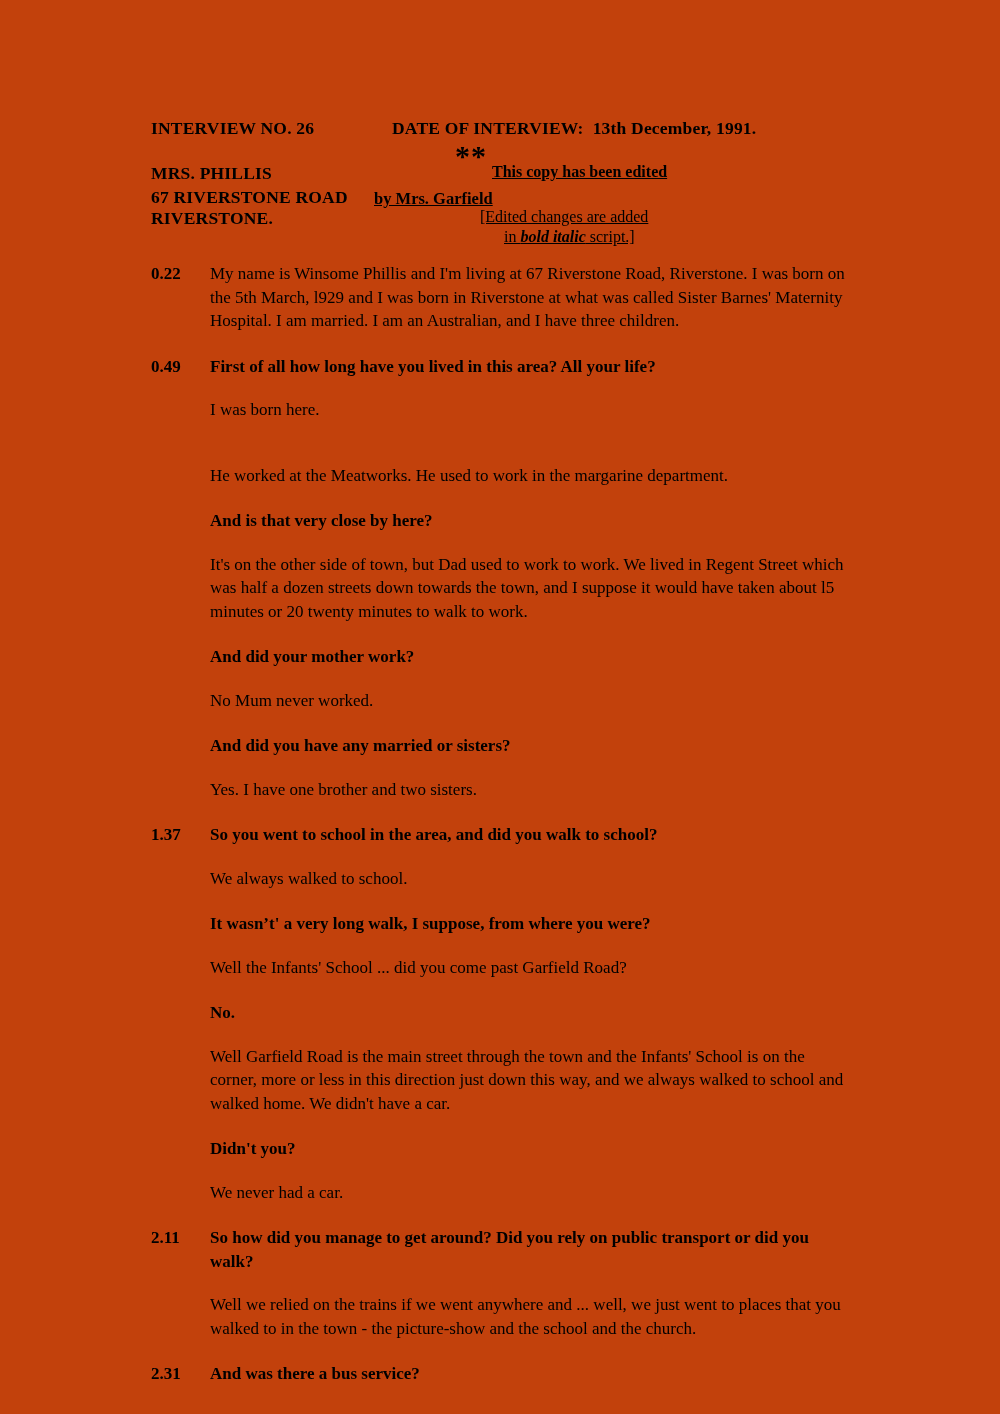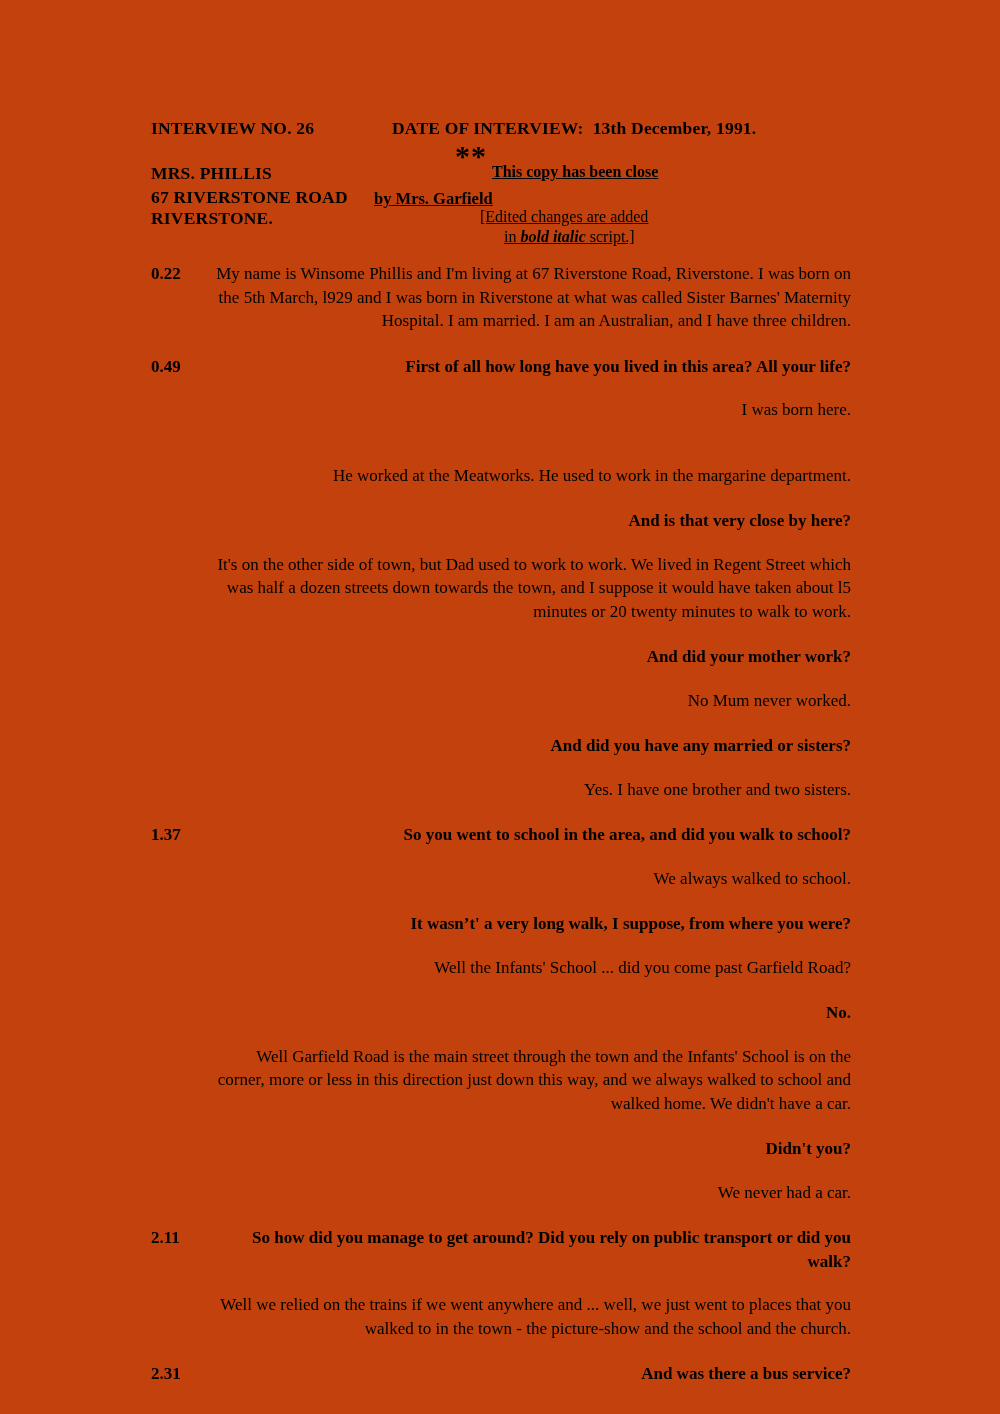--- a/index.html
+++ b/index.html
@@ -149,21 +149,21 @@
     width: 59px;
     flex: 0 0 59px;
     font-size: 17px;
     font-weight: bold;
     line-height: 23.5px;
   }
   .txt {
     flex: 1 1 auto;
     font-size: 17px;
     line-height: 23.5px;
-    text-align: right;
+    text-align: left;
   }
   .txt.q {
     font-weight: bold;
   }
   .spacer-q {
     height: 22px;
   }
   .spacer-a {
     height: 20px;
   }
@@ -180,21 +180,21 @@
         <span>DATE OF INTERVIEW:</span><span class="date-val">13th December, 1991.</span>
       </span>
     </div>
   </div>
 
   <div class="hdr-name">MRS. PHILLIS</div>
   <div class="hdr-addr1">67 RIVERSTONE ROAD</div>
   <div class="hdr-addr2">RIVERSTONE.</div>
 
   <div class="asterisks">**</div>
-  <div class="edited-line">This copy has been close</div>
+  <div class="edited-line">This copy has been edited</div>
   <div class="edited-by">by Mrs. Garfield</div>
   <div class="edited-note1">[Edited changes are added</div>
   <div class="edited-note2">
     <span>in </span><span class="bi">bold italic</span><span> script.]</span>
   </div>
 
   <div class="transcript" id="transcript">
       <div class="entry">
         <div class="tc">0.22</div>
         <div class="txt">My name is Winsome Phillis and I'm living at 67 Riverstone Road, Riverstone.  I was born on the 5th March, l929 and I was born in Riverstone at what was called Sister Barnes' Maternity Hospital.  I am married.  I am an Australian, and I have three children.</div>

